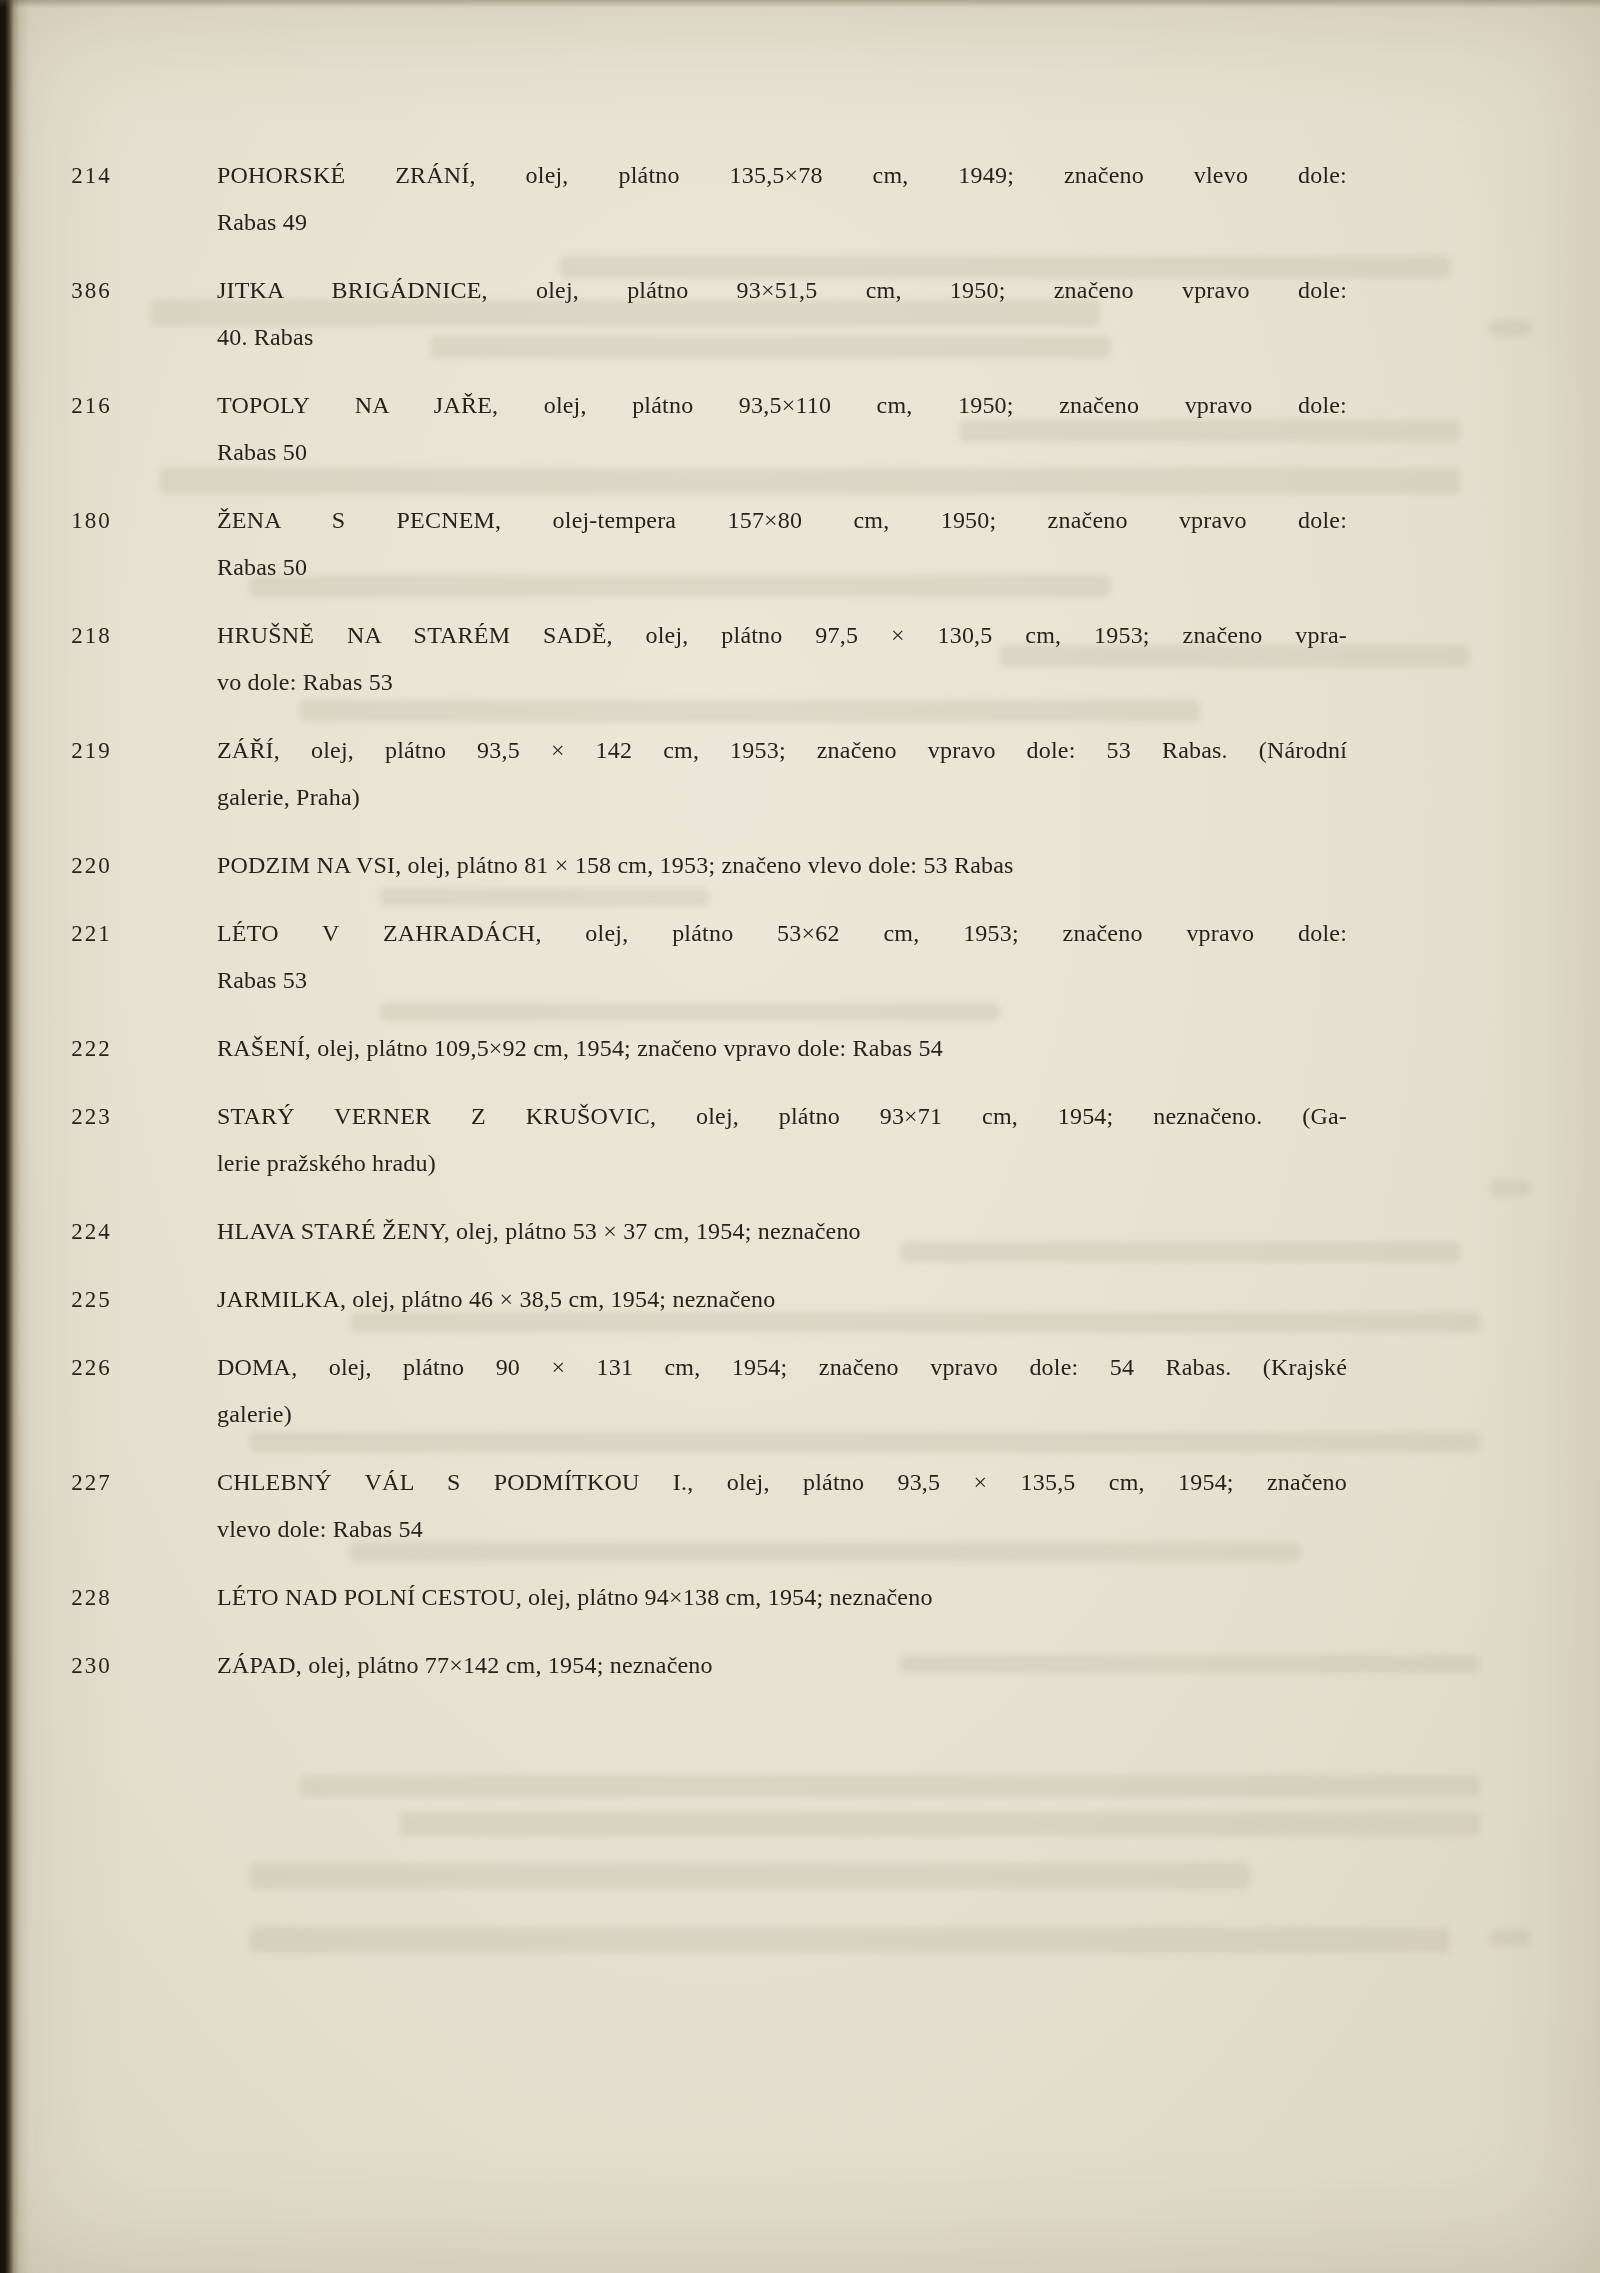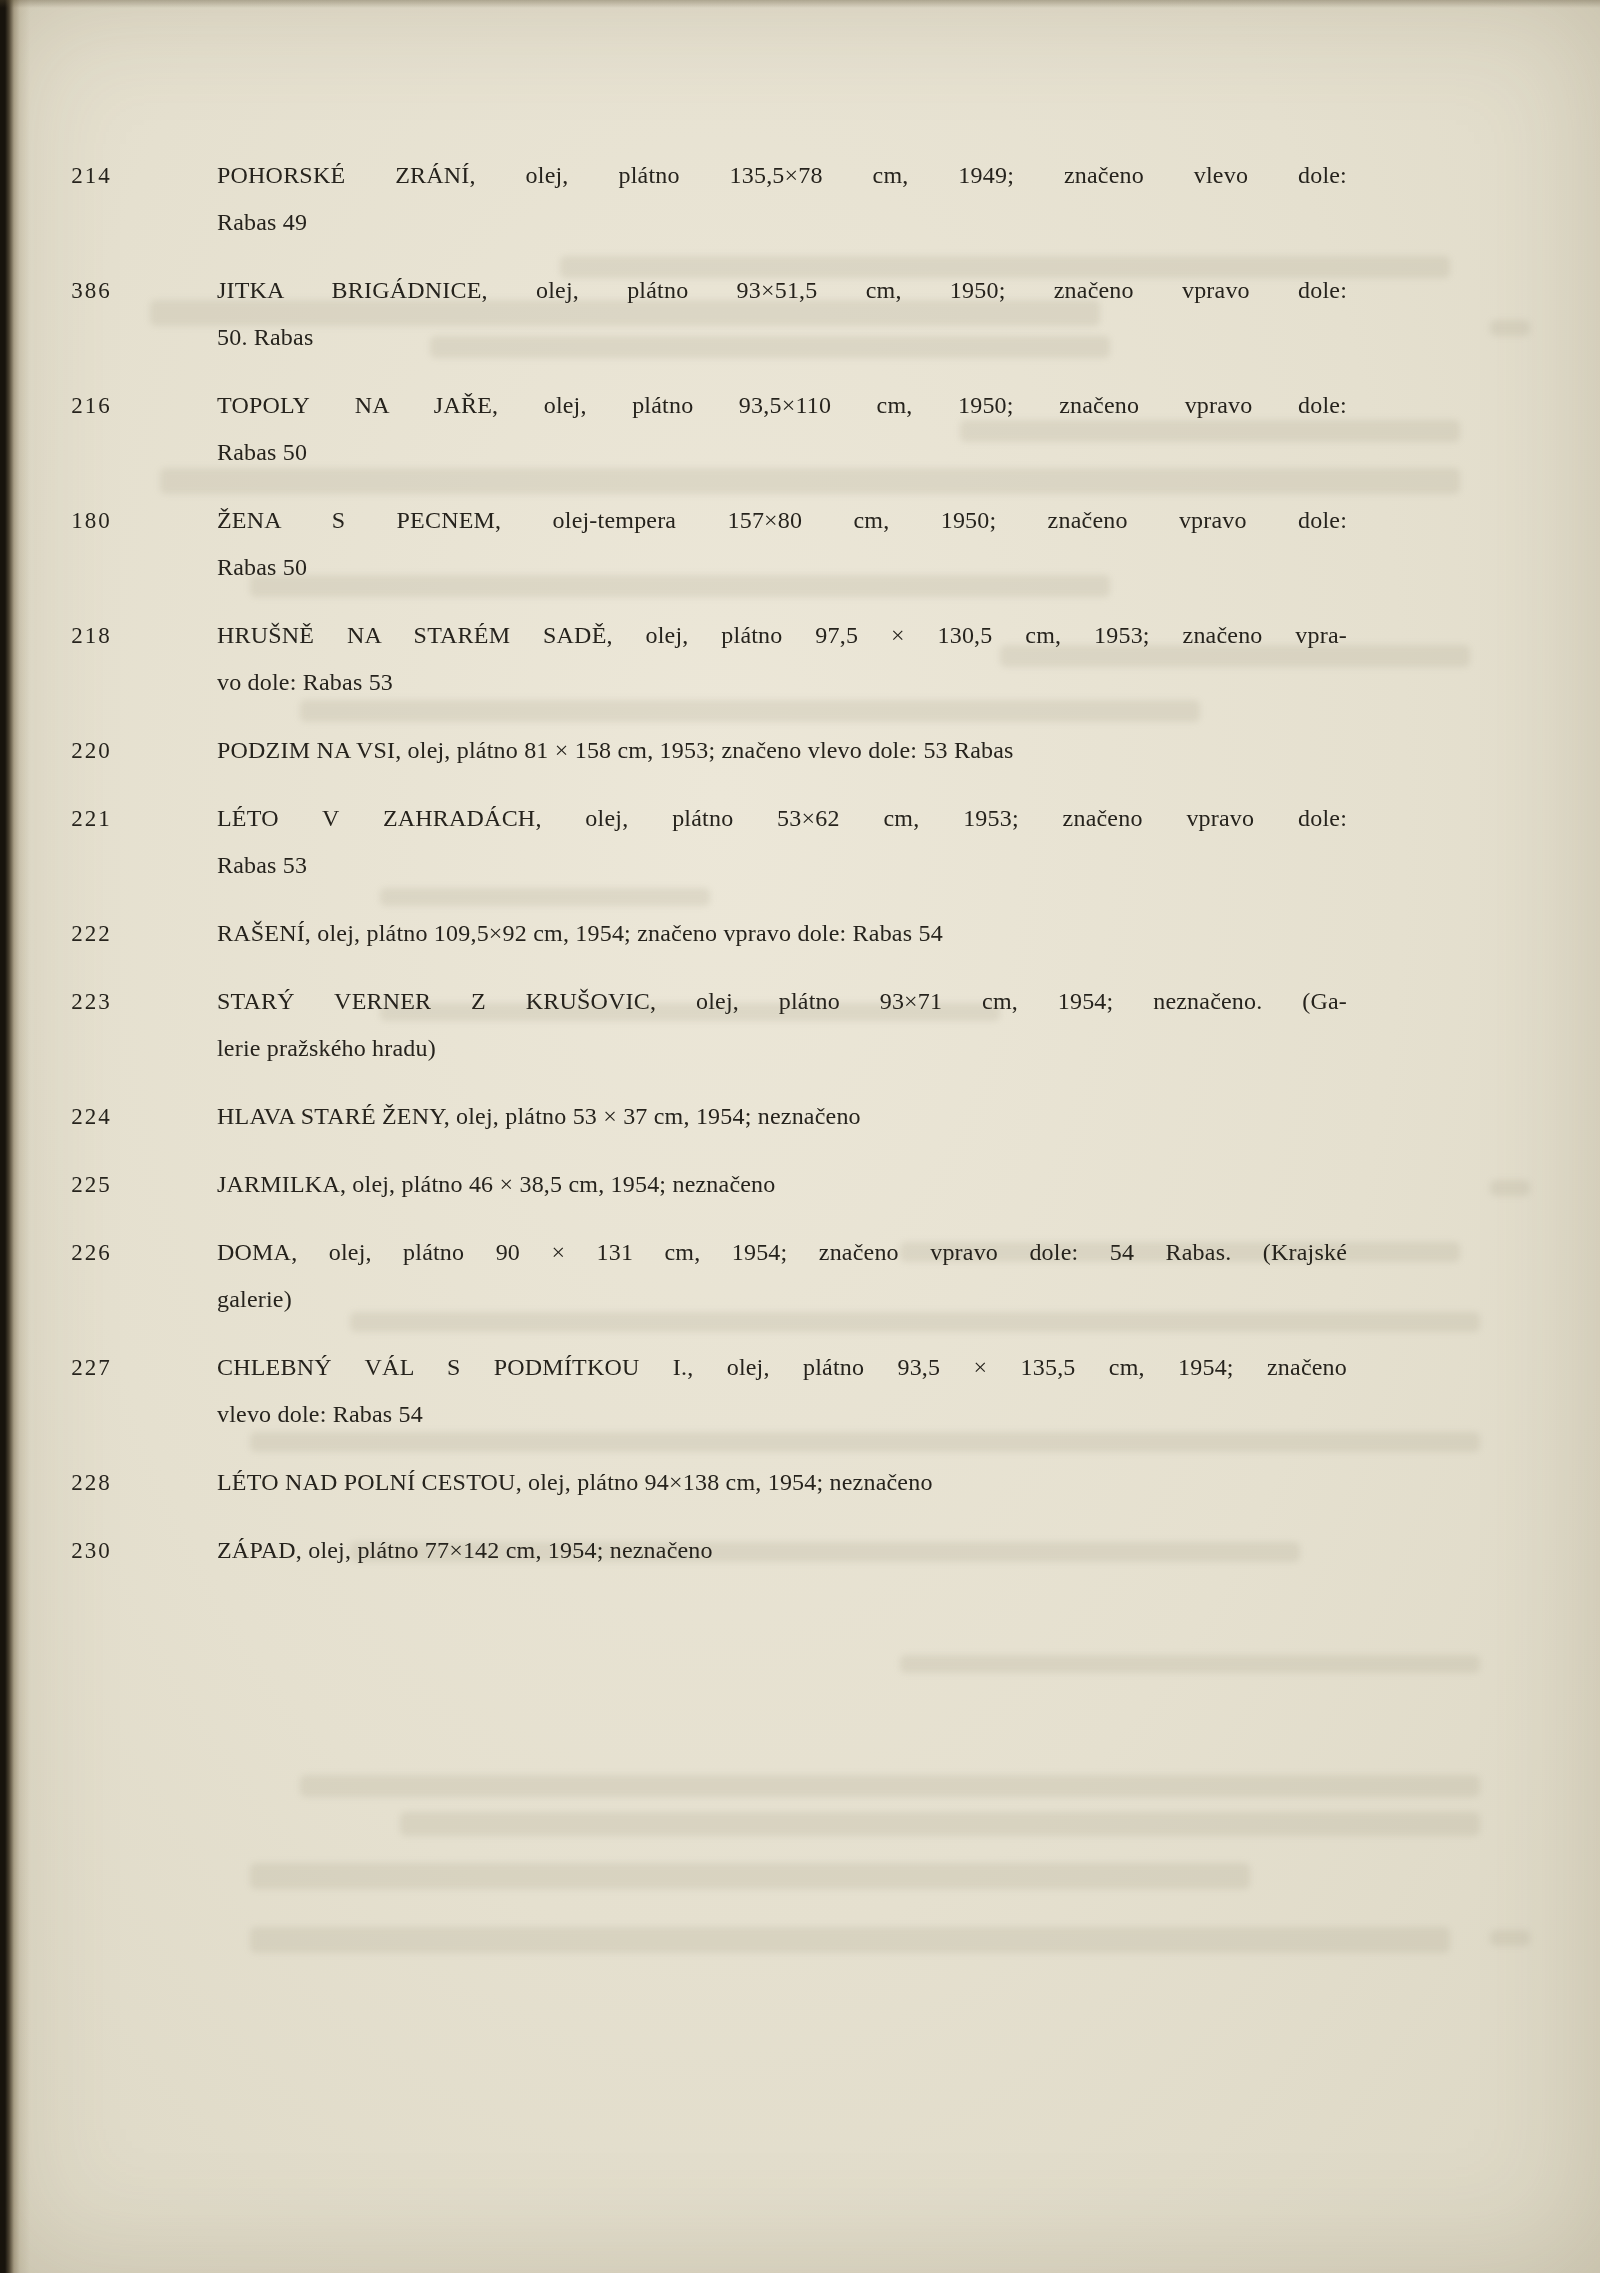--- a/index.html
+++ b/index.html
@@ -94,21 +94,21 @@
     <div class="body">
           <div class="line fill">POHORSKÉ ZRÁNÍ, olej, plátno 135,5×78 cm, 1949; značeno vlevo dole:</div>
           <div class="line">Rabas 49</div>
         </div>
   </div>
 
   <div class="entry">
     <div class="num">386</div>
     <div class="body">
           <div class="line fill">JITKA BRIGÁDNICE, olej, plátno 93×51,5 cm, 1950; značeno vpravo dole:</div>
-          <div class="line">50. Rabas</div>
+          <div class="line">40. Rabas</div>
         </div>
   </div>
 
   <div class="entry">
     <div class="num">216</div>
     <div class="body">
           <div class="line fill">TOPOLY NA JAŘE, olej, plátno 93,5×110 cm, 1950; značeno vpravo dole:</div>
           <div class="line">Rabas 50</div>
         </div>
   </div>
@@ -122,20 +122,27 @@
   </div>
 
   <div class="entry">
     <div class="num">218</div>
     <div class="body">
           <div class="line fill">HRUŠNĚ NA STARÉM SADĚ, olej, plátno 97,5 × 130,5 cm, 1953; značeno vpra-</div>
           <div class="line">vo dole: Rabas 53</div>
         </div>
   </div>
 
+  <div class="entry">
+    <div class="num">219</div>
+    <div class="body">
+          <div class="line fill">ZÁŘÍ, olej, plátno 93,5 × 142 cm, 1953; značeno vpravo dole: 53 Rabas. (Národní</div>
+          <div class="line">galerie, Praha)</div>
+        </div>
+  </div>
 
   <div class="entry">
     <div class="num">220</div>
     <div class="body">
           <div class="line">PODZIM NA VSI, olej, plátno 81 × 158 cm, 1953; značeno vlevo dole: 53 Rabas</div>
         </div>
   </div>
 
   <div class="entry">
     <div class="num">221</div>

